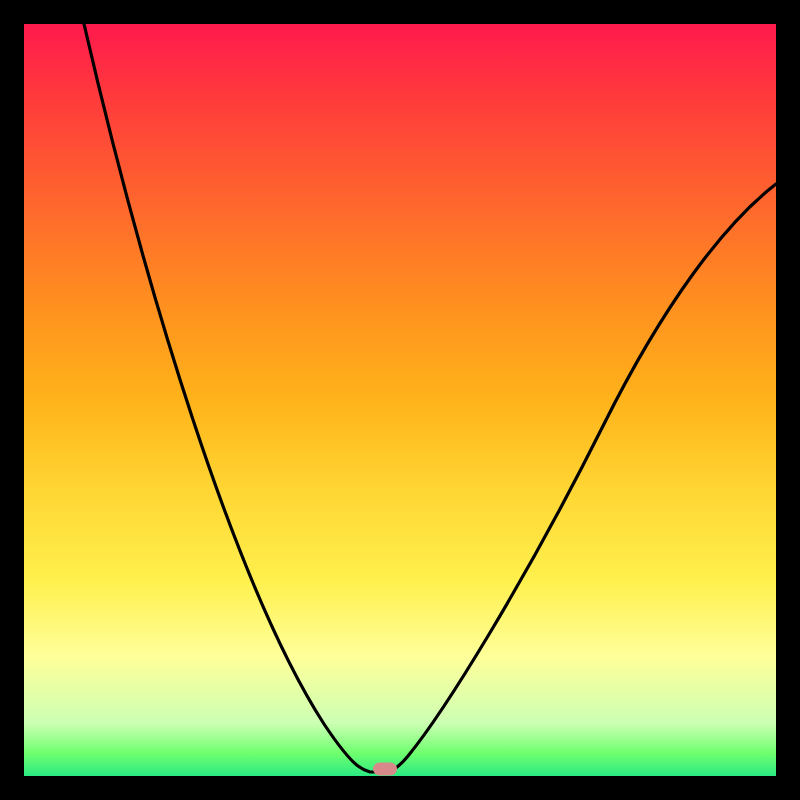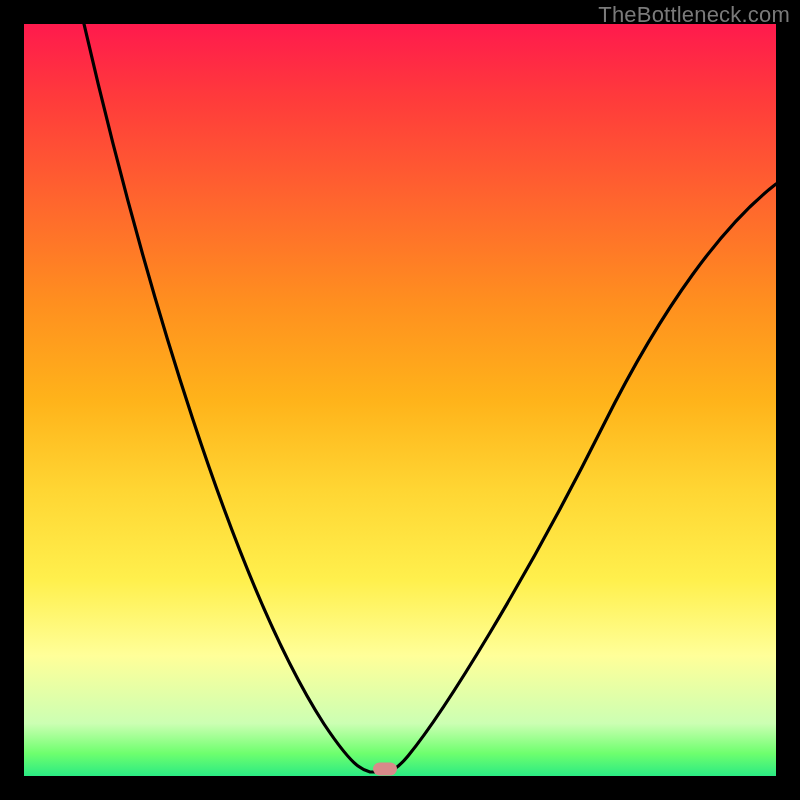--- a/index.html
+++ b/index.html
@@ -64,14 +64,13 @@
                C 316 724, 326 736, 334 742
                C 338 745, 342 747, 346 748
                L 346 748
                C 350 748, 356 748, 362 748
                C 368 748, 374 744, 384 732
                C 420 688, 500 560, 580 400
                C 640 280, 700 200, 752 160" fill="none" stroke="#000" stroke-width="3.2" stroke-linecap="round"></path>
     </svg>
     <div class="marker" style="left:361px; top:745px;"></div>
   </div>
-  <div class="attribution">TheBottleneck.com</div>
 </div>
 
 </body></html>

